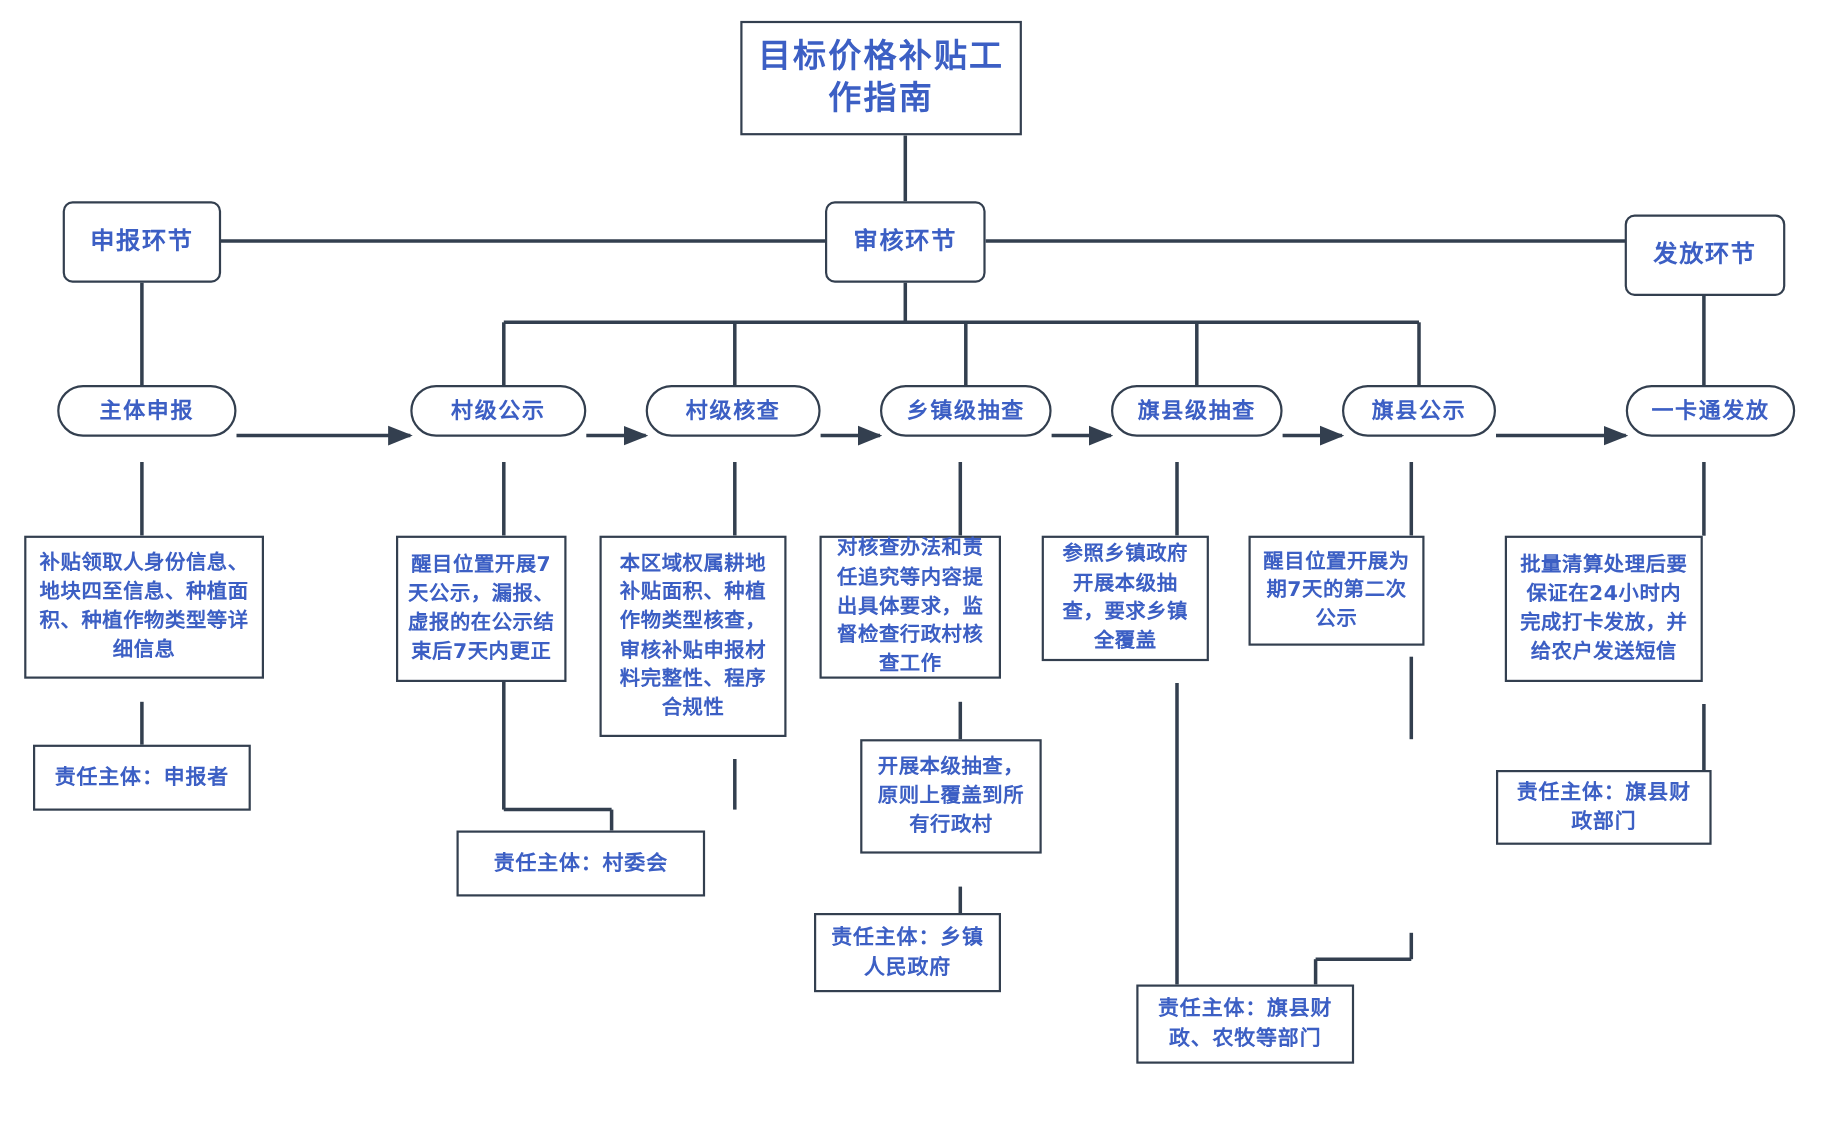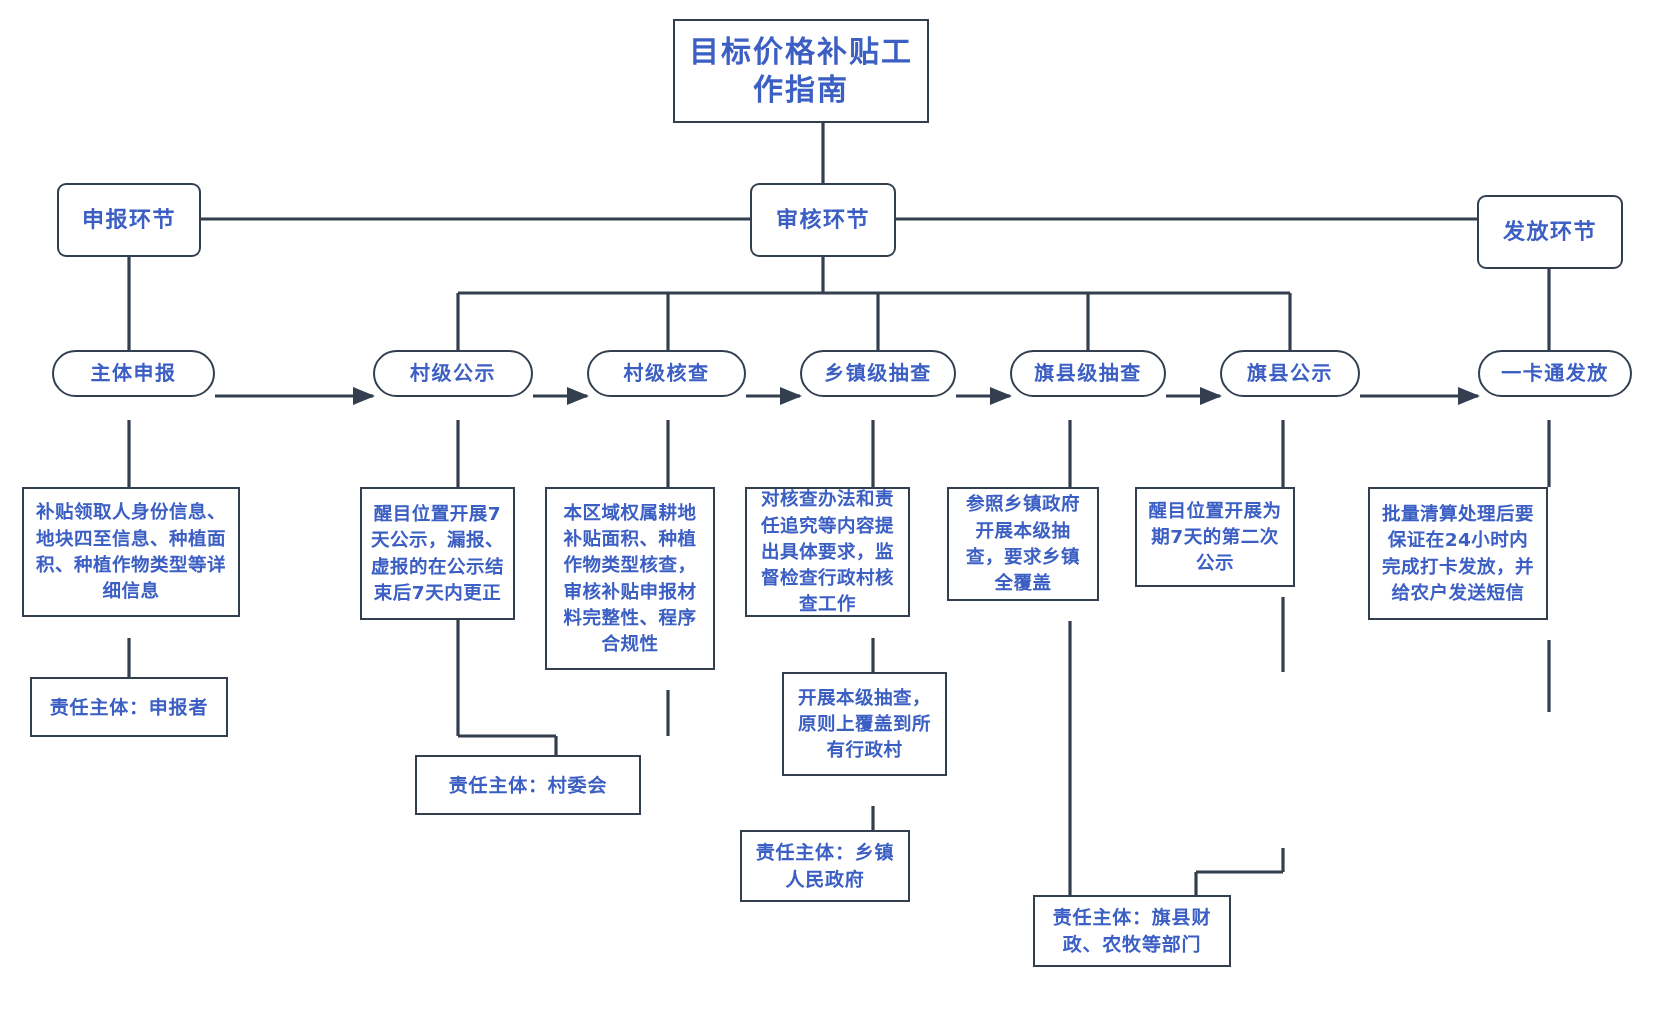--- a/index.html
+++ b/index.html
@@ -220,14 +220,17 @@
   </div>
 
   <div class="node owner" style="left:740px; top:830px; width:170px; height:72px;">
     <span>责任主体：乡镇人民政府</span>
   </div>
 
   <div class="node owner" style="left:1033px; top:895px; width:198px; height:72px;">
     <span>责任主体：旗县财政、农牧等部门</span>
   </div>
 
+  <div class="node owner" style="left:1360px; top:700px; width:196px; height:68px;">
+    <span>责任主体：旗县财政部门</span>
+  </div>
 
 </div>
 
 </body></html>

